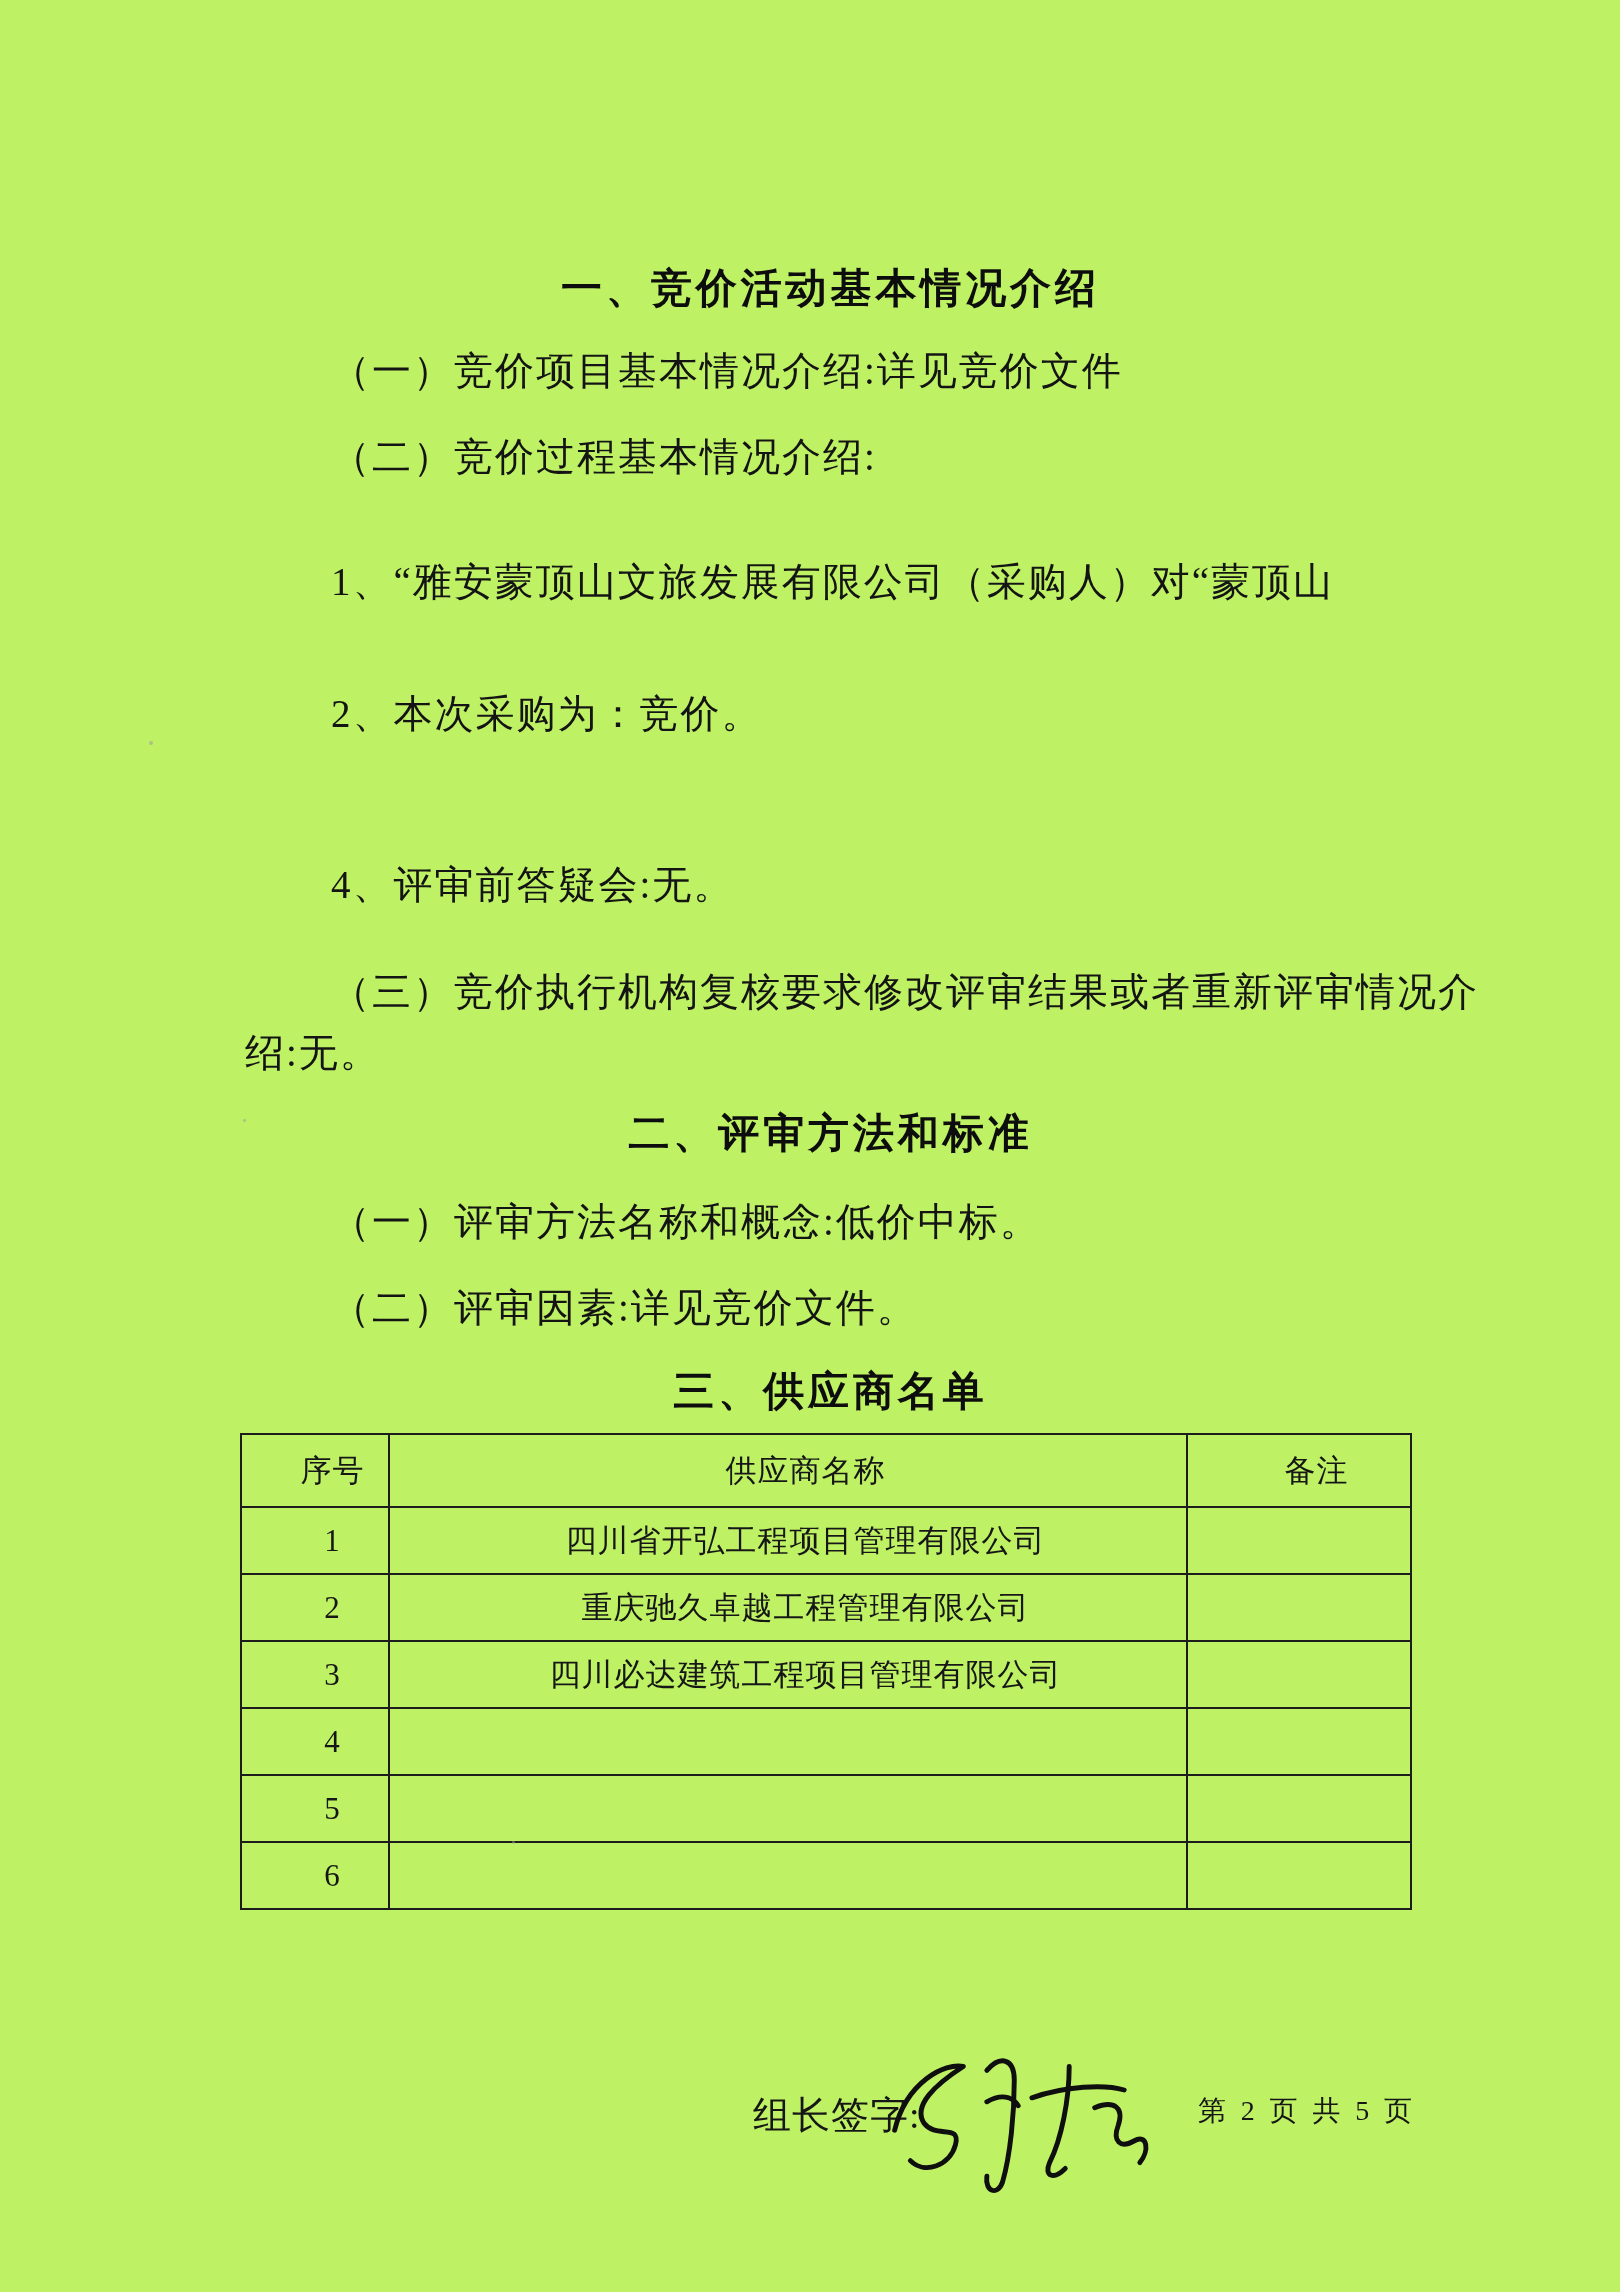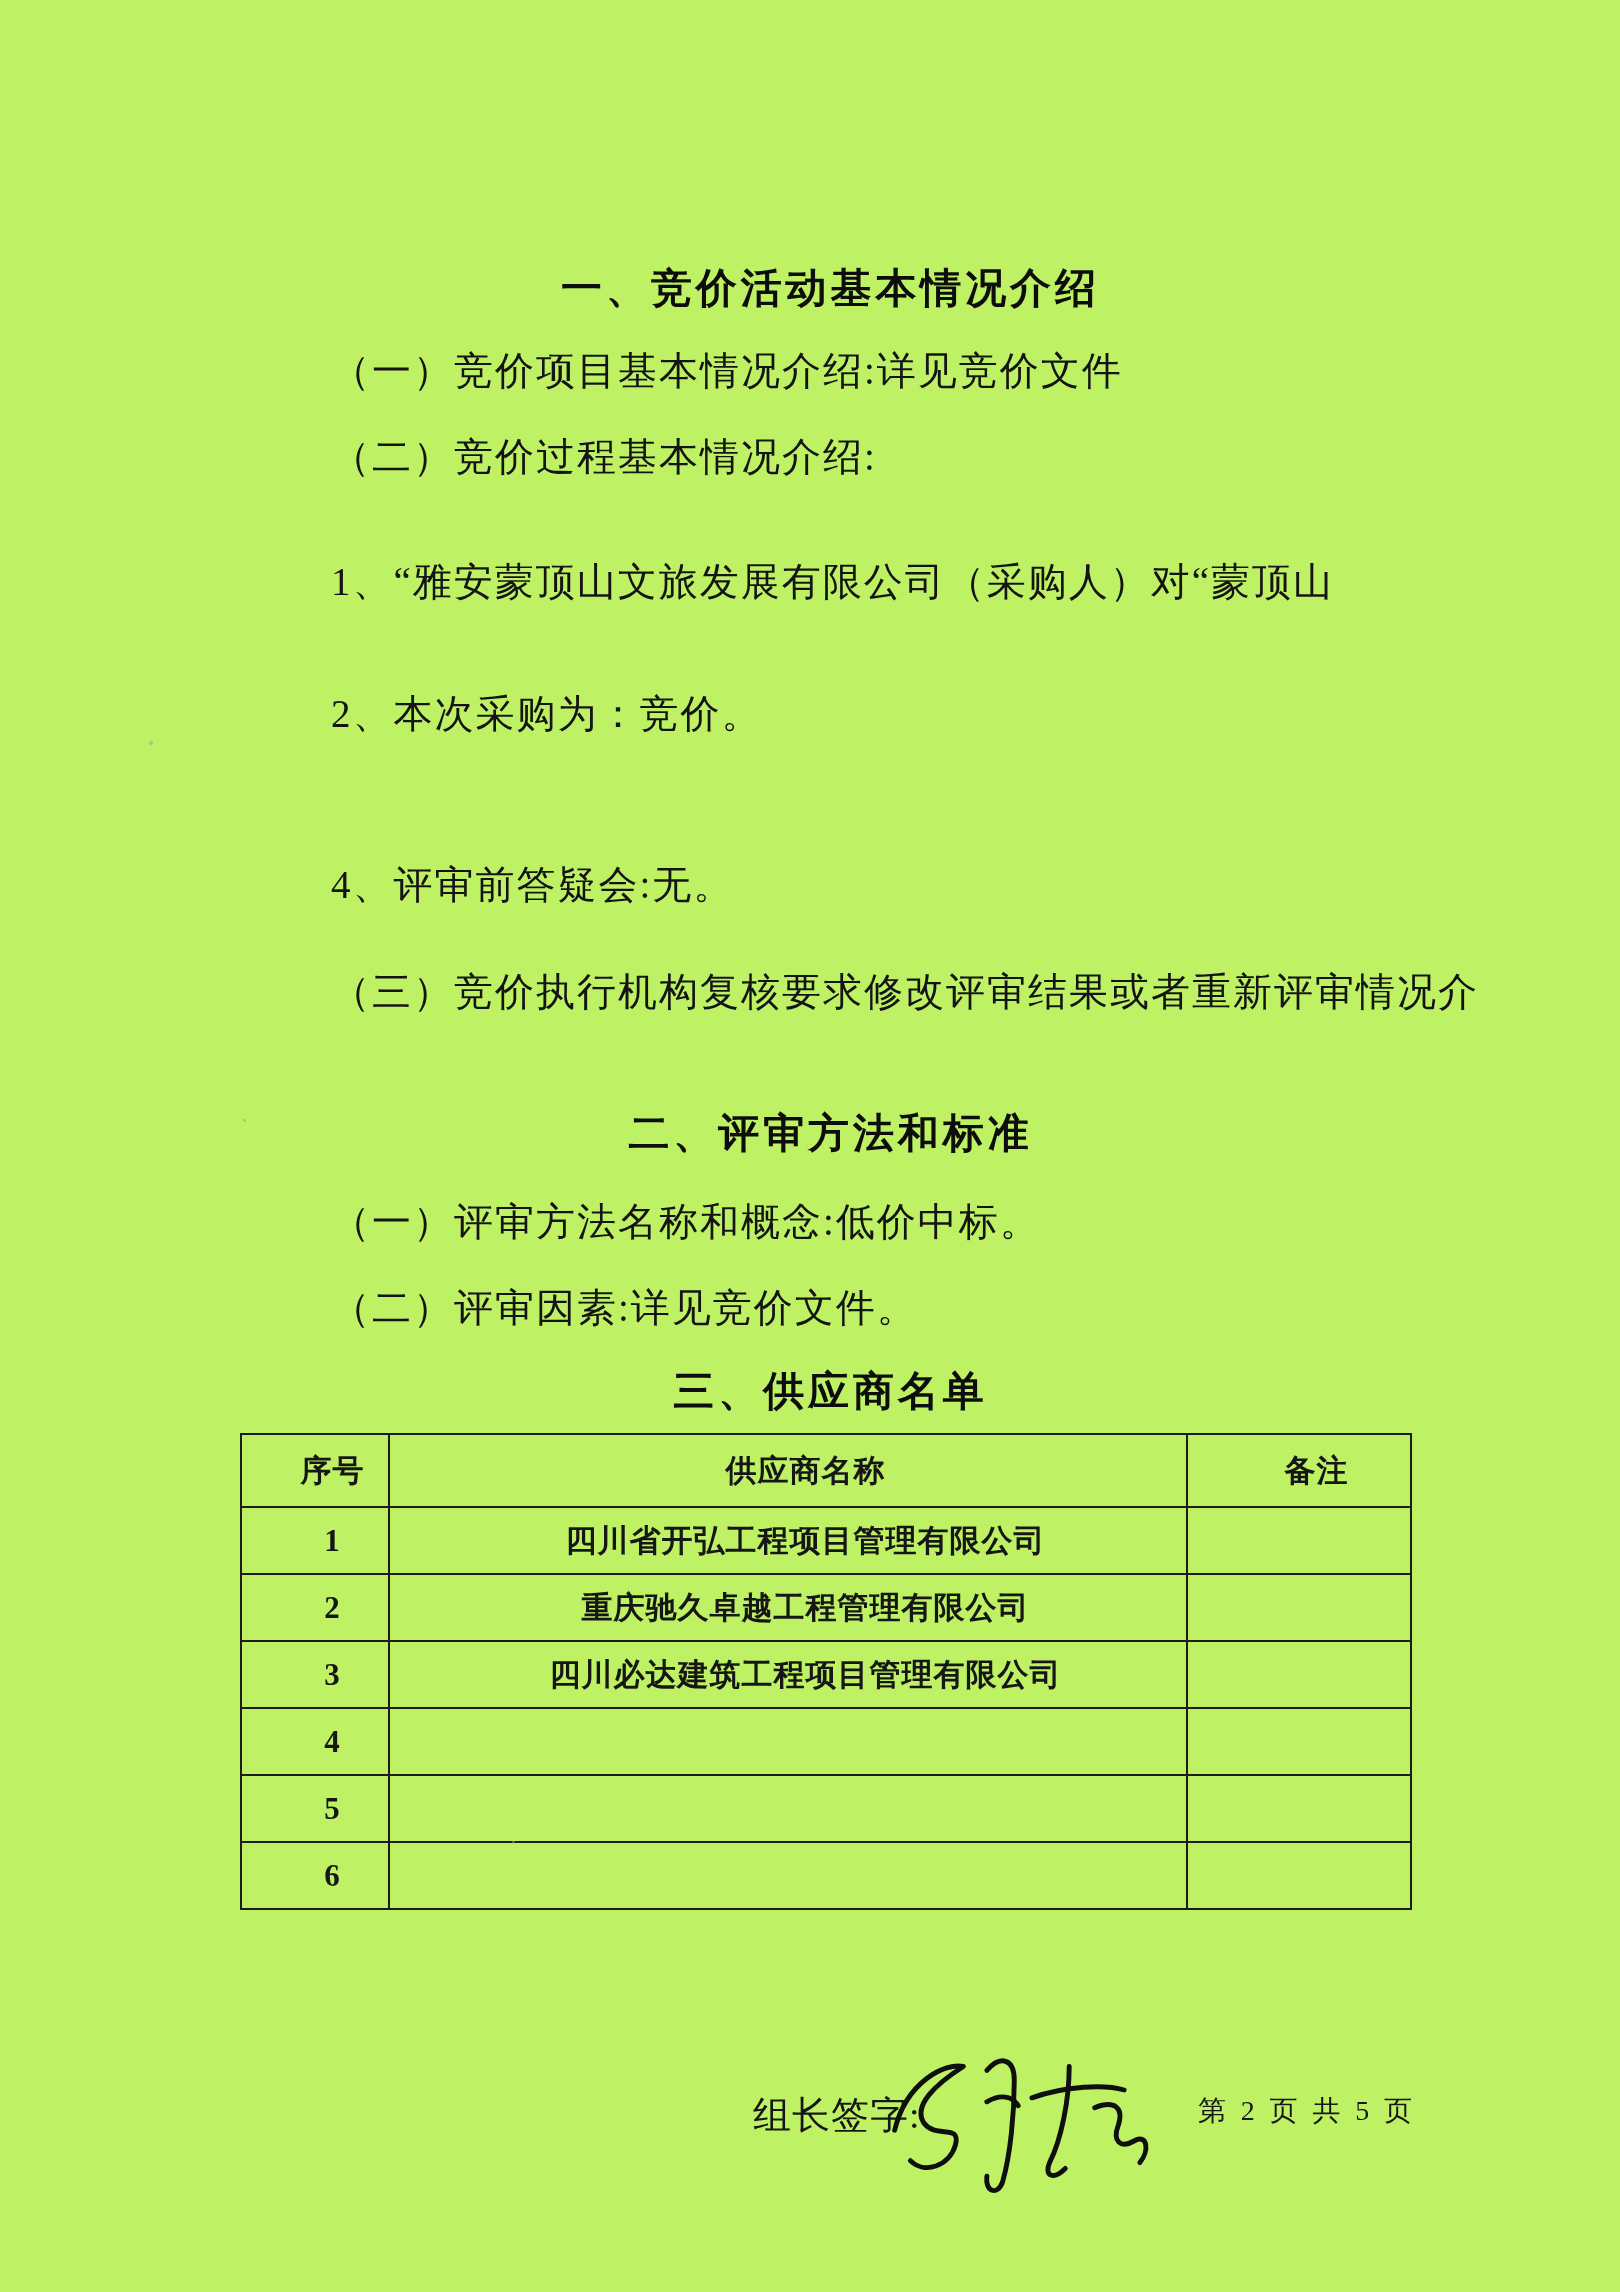--- a/index.html
+++ b/index.html
@@ -36,21 +36,21 @@
     width:1170px;
     border-collapse:collapse;
     table-layout:fixed;
     font-size:31px;
     color:#161616;
   }
   table.suppliers th, table.suppliers td {
     border:2px solid #1c1c1c;
     text-align:center;
     vertical-align:middle;
-    font-weight:700;
+    font-weight:400;
     letter-spacing:1px;
     overflow:hidden;
     padding-left:36px;
   }
   table.suppliers th { height:69px; }
   table.suppliers td { height:63px; }
   .col-no   { width:148px; }
   .col-name { width:798px; }
   .col-note { width:224px; }
   .sig-label {
@@ -84,20 +84,21 @@
 <div class="page">
 
   <div class="line heading" style="top:263px;">一、竞价活动基本情况介绍</div>
 
   <div class="line indent" style="top:345px;">（一）竞价项目基本情况介绍:详见竞价文件</div>
   <div class="line indent" style="top:431px;">（二）竞价过程基本情况介绍:</div>
   <div class="line indent" style="top:516px;margin-top:40px;">1、“雅安蒙顶山文旅发展有限公司（采购人）对“蒙顶山</div>
   <div class="line indent" style="top:688px;">2、本次采购为：竞价。</div>
   <div class="line indent" style="top:859px;">4、评审前答疑会:无。</div>
   <div class="line indent" style="top:945px;margin-top:21px;">（三）竞价执行机构复核要求修改评审结果或者重新评审情况介</div>
+  <div class="line" style="top:1027px;">绍:无。</div>
 
   <div class="line heading" style="top:1108px;">二、评审方法和标准</div>
   <div class="line indent" style="top:1196px;">（一）评审方法名称和概念:低价中标。</div>
   <div class="line indent" style="top:1282px;">（二）评审因素:详见竞价文件。</div>
 
   <div class="line heading" style="top:1366px;">三、供应商名单</div>
 
   <table class="suppliers" style="border:2.9px solid #1c1c1c;">
     <colgroup>
       <col class="col-no">

